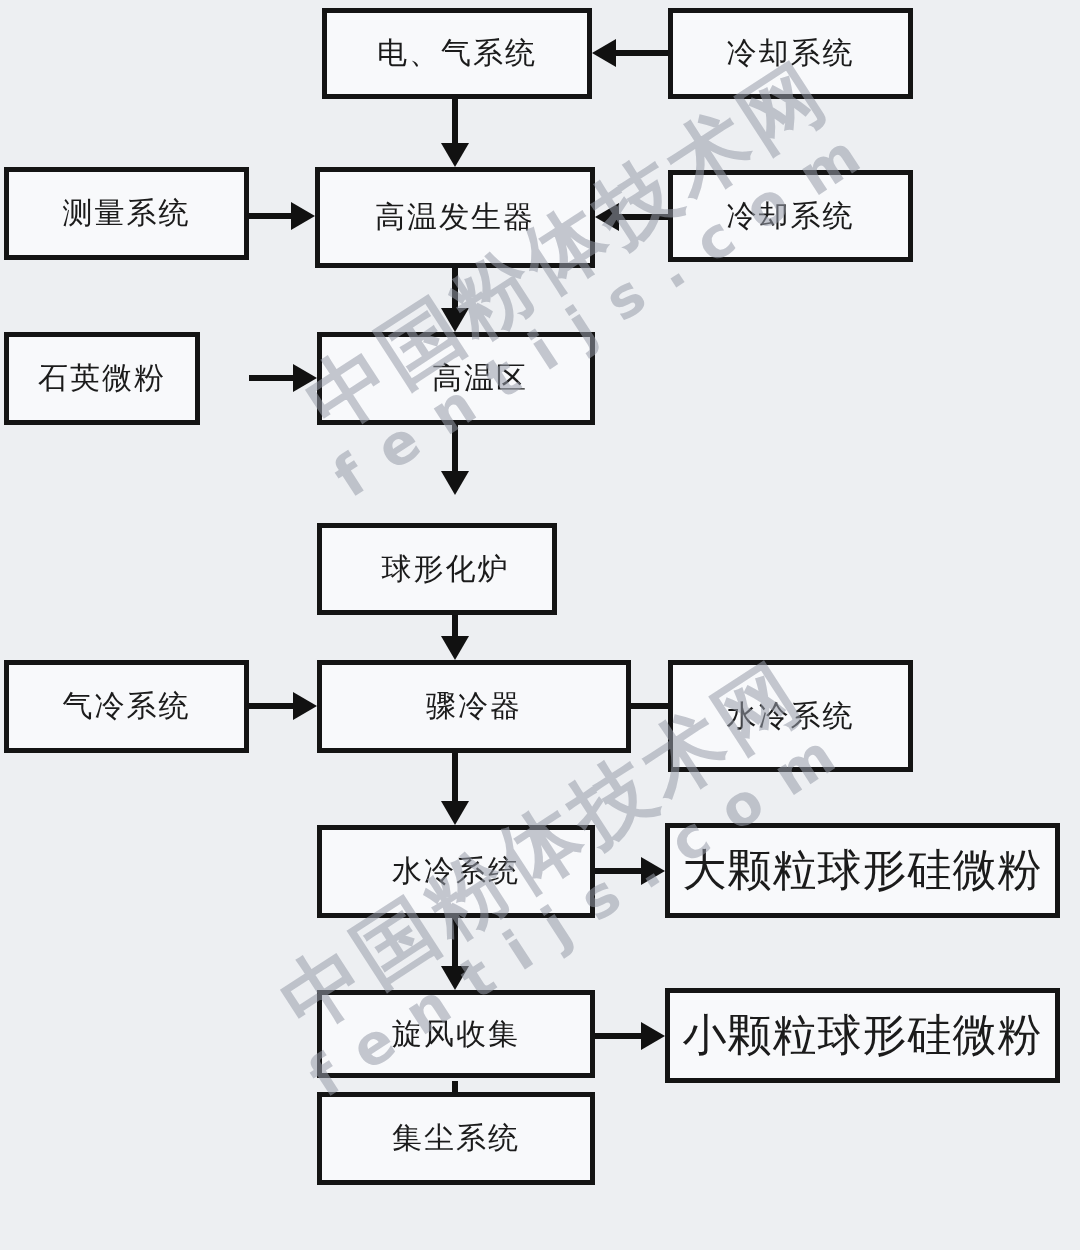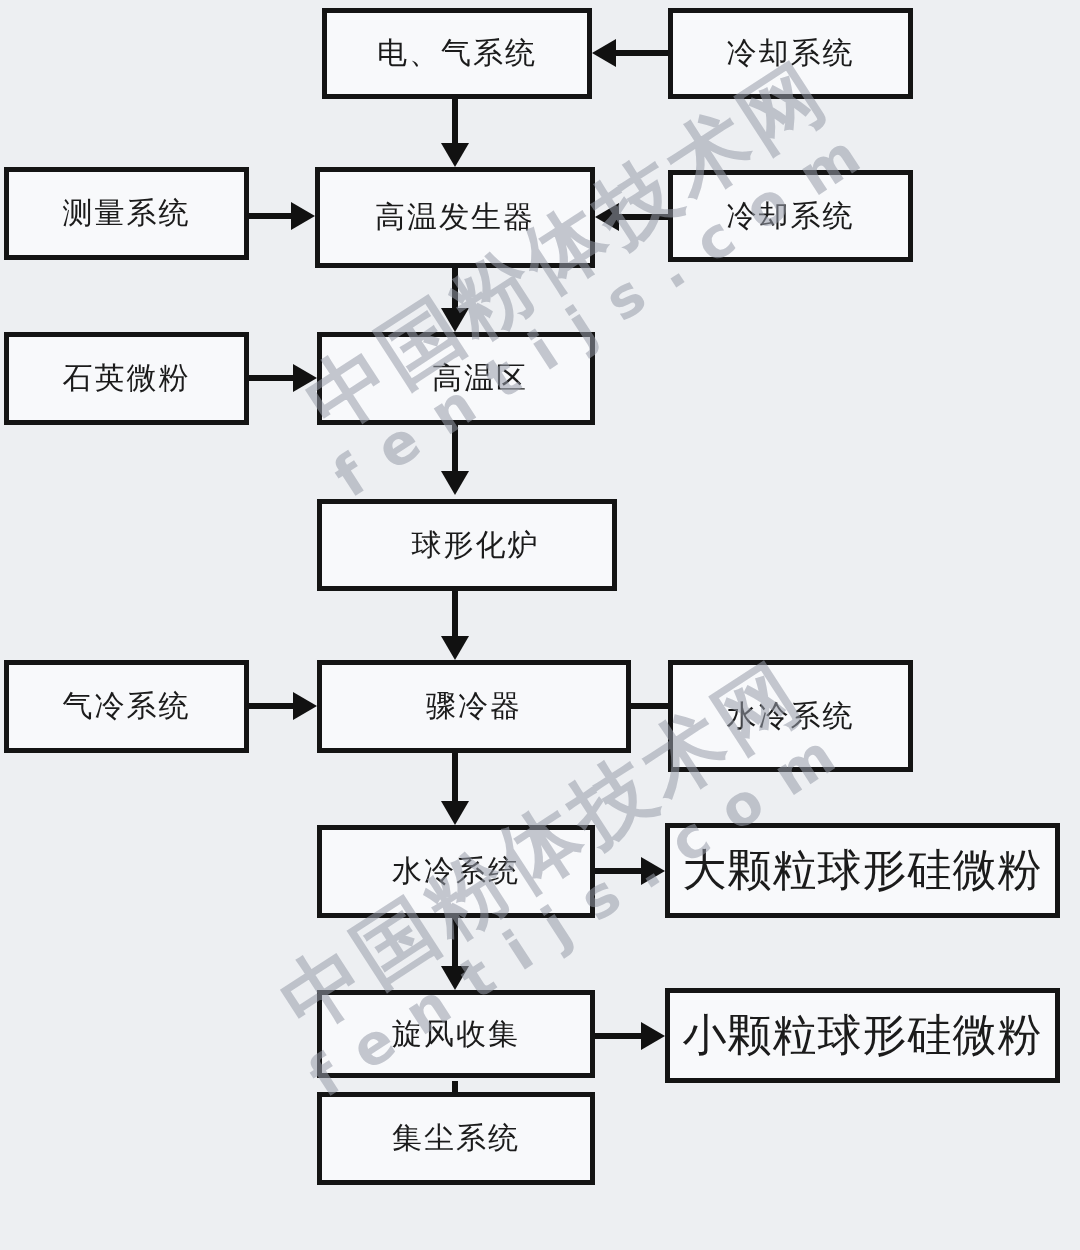--- a/index.html
+++ b/index.html
@@ -79,28 +79,28 @@
   <div class="node" style="left:4px; top:167px; width:245px; height:93px;">
     <span>测量系统</span>
   </div>
   <div class="node" style="left:315px; top:167px; width:280px; height:101px;justify-content:center;">
     <span>高温发生器</span>
   </div>
   <div class="node" style="left:668px; top:170px; width:245px; height:92px;">
     <span>冷却系统</span>
   </div>
 
-  <div class="node" style="left:4px; top:332px; width:245px; height:93px;">
+  <div class="node" style="left:4px; top:332px; width:196px; height:93px;">
     <span>石英微粉</span>
   </div>
   <div class="node" style="left:317px; top:332px; width:278px; height:93px;padding-left:48px;">
     <span>高温区</span>
   </div>
 
-  <div class="node" style="left:317px; top:499px; width:300px; height:92px;padding-left:17px;">
+  <div class="node" style="left:317px; top:523px; width:240px; height:92px;padding-left:17px;">
     <span>球形化炉</span>
   </div>
 
   <div class="node" style="left:4px; top:660px; width:245px; height:93px;">
     <span>气冷系统</span>
   </div>
   <div class="node" style="left:317px; top:660px; width:314px; height:93px;">
     <span>骤冷器</span>
   </div>
   <div class="node" style="left:668px; top:660px; width:245px; height:112px;">

